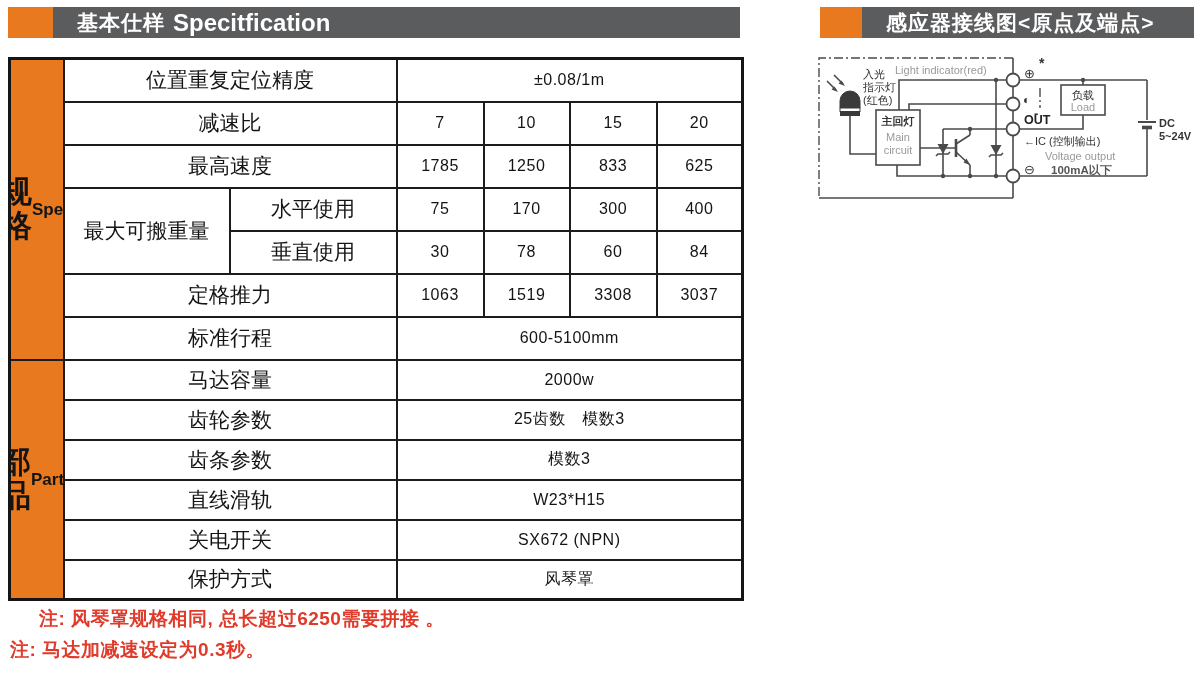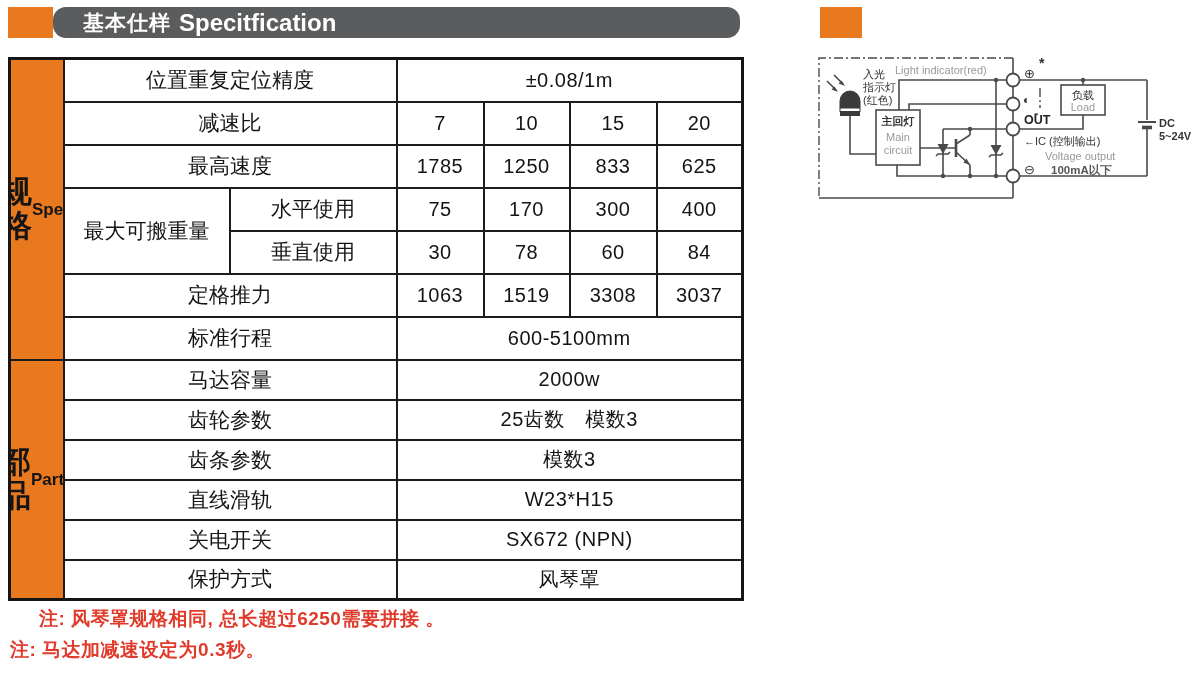--- a/index.html
+++ b/index.html
@@ -3,29 +3,29 @@
 <meta charset="utf-8">
 <style>
   * { margin:0; padding:0; box-sizing:border-box; }
   html,body { background:#ffffff; }
   body { font-family:"Liberation Sans","DejaVu Sans",sans-serif; }
   .canvas { position:relative; width:1200px; height:673px; background:#fff; overflow:hidden; }
 
   
   .hdr-bar { position:absolute; height:31px; display:flex; }
   .hdr-orange { width:45px; height:31px; background:#E8791E; }
-  .hdr-gray { height:31px; background:#5B5C5E; color:#fff; display:flex; align-items:center; padding-left:30px;border-radius:13px; }
+  .hdr-gray { height:31px; background:#5B5C5E; color:#fff; display:flex; align-items:center; padding-left:24px; }
   .hdr-cn { font-size:21px; font-weight:bold; letter-spacing:1px; }
   .hdr-en { font-size:24px; font-weight:bold; margin-left:8px; }
 
   
   table.spec { position:absolute; left:8px; top:57px; width:733px; border-collapse:collapse; table-layout:fixed; border:3px solid #151515; }
   table.spec td { border:2px solid #1c1c1c; text-align:center; vertical-align:middle; color:#141414; overflow:hidden; }
   td.lbl { font-size:21px; }
-  td.val { font-size:20px; letter-spacing:0.5px; }
+  td.val { font-size:16px; letter-spacing:0.5px; }
   td.sec { background:#E8791E; color:#ffffff; padding:0; }
   .sec-wrap { display:flex; flex-direction:row; align-items:center; justify-content:center; height:100%; }
   .sec-cn { font-size:31px; font-weight:bold; line-height:1.12; width:1.05em; word-break:break-all; text-align:center; }
   .sec-en { font-size:17px; font-weight:bold; margin-top:2px; }
   tr.r-spec { height:43px; }
   tr.r-part { height:40px; }
 
   
   .note { position:absolute; left:10px; color:#E03A2B; font-size:19px; font-weight:bold; letter-spacing:0.5px; }
   .note1 { top:606px;margin-left:29px; }
@@ -50,20 +50,23 @@
   <div class="hdr-bar" style="left:8px; top:7px;">
     <div class="hdr-orange"></div>
     <div class="hdr-gray" style="width:687px;">
       <span class="hdr-cn">基本仕样</span>
       <span class="hdr-en">Specitfication</span>
     </div>
   </div>
 
   <div class="hdr-bar" style="left:820px; top:7px;">
     <div class="hdr-orange" style="width:42px;"></div>
+    <div class="hdr-gray" style="width:332px;">
+      <span class="hdr-cn">感应器接线图&lt;原点及端点&gt;</span>
+    </div>
   </div>
 
   <table class="spec">
     <colgroup>
       <col style="width:54px">
         <col style="width:166px">
         <col style="width:167px">
       <col style="width:87px">
         <col style="width:86px">
         <col style="width:87px">

